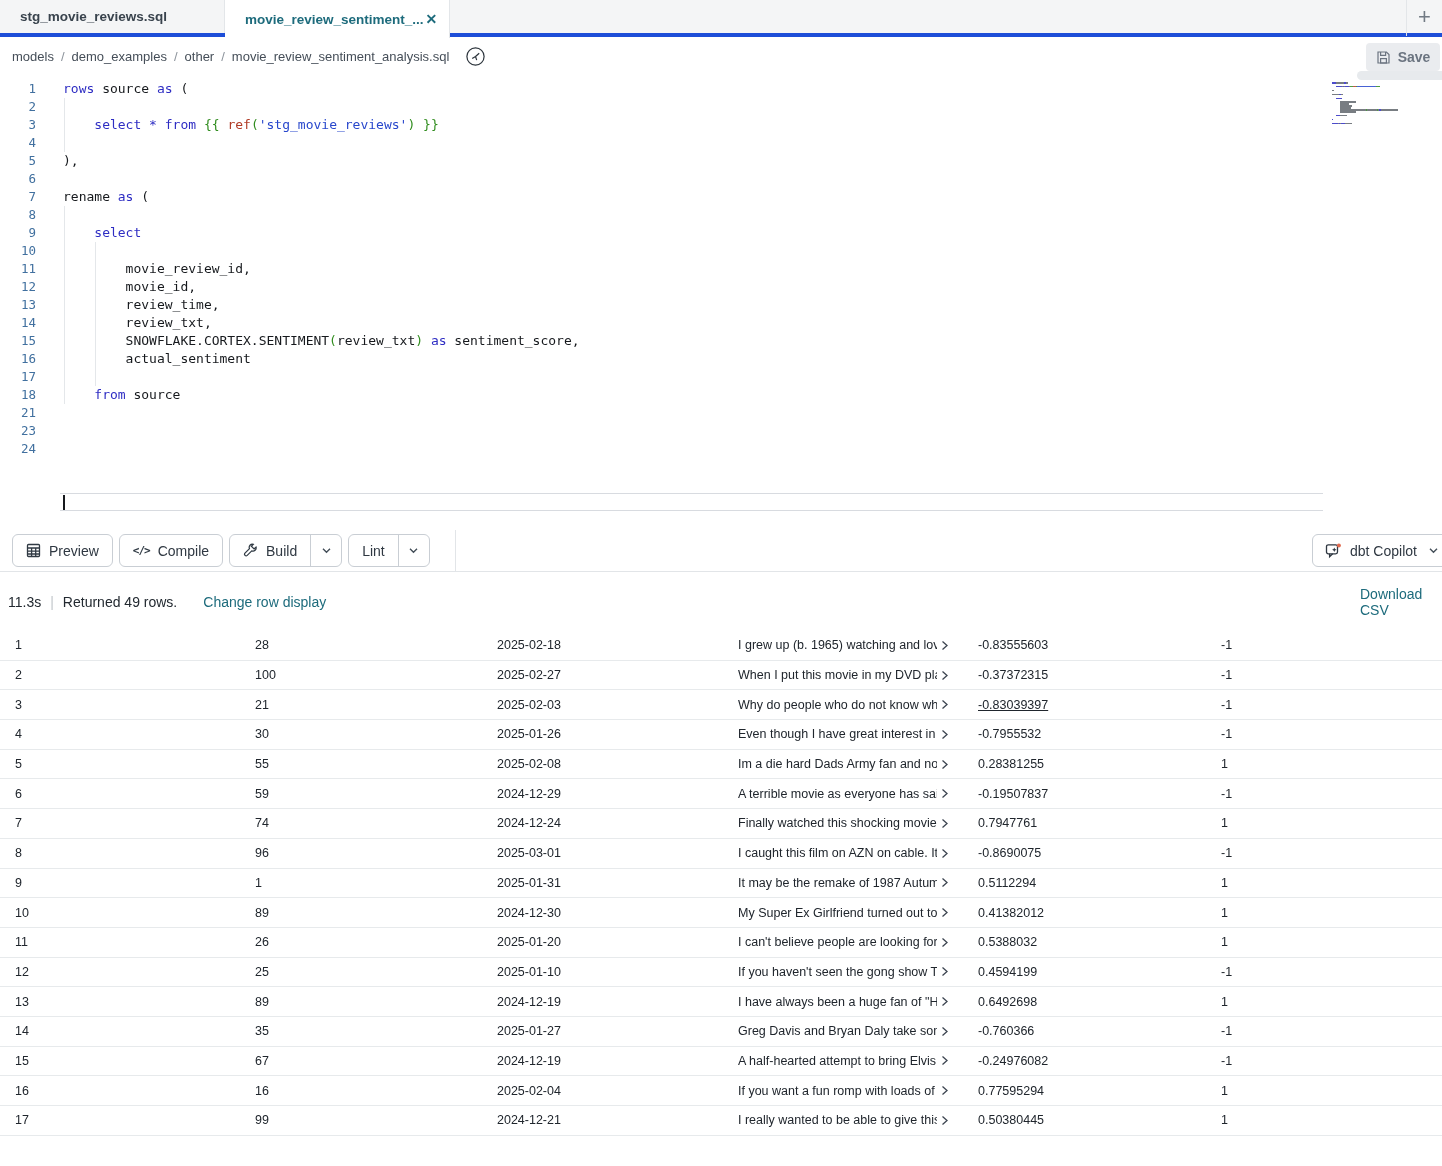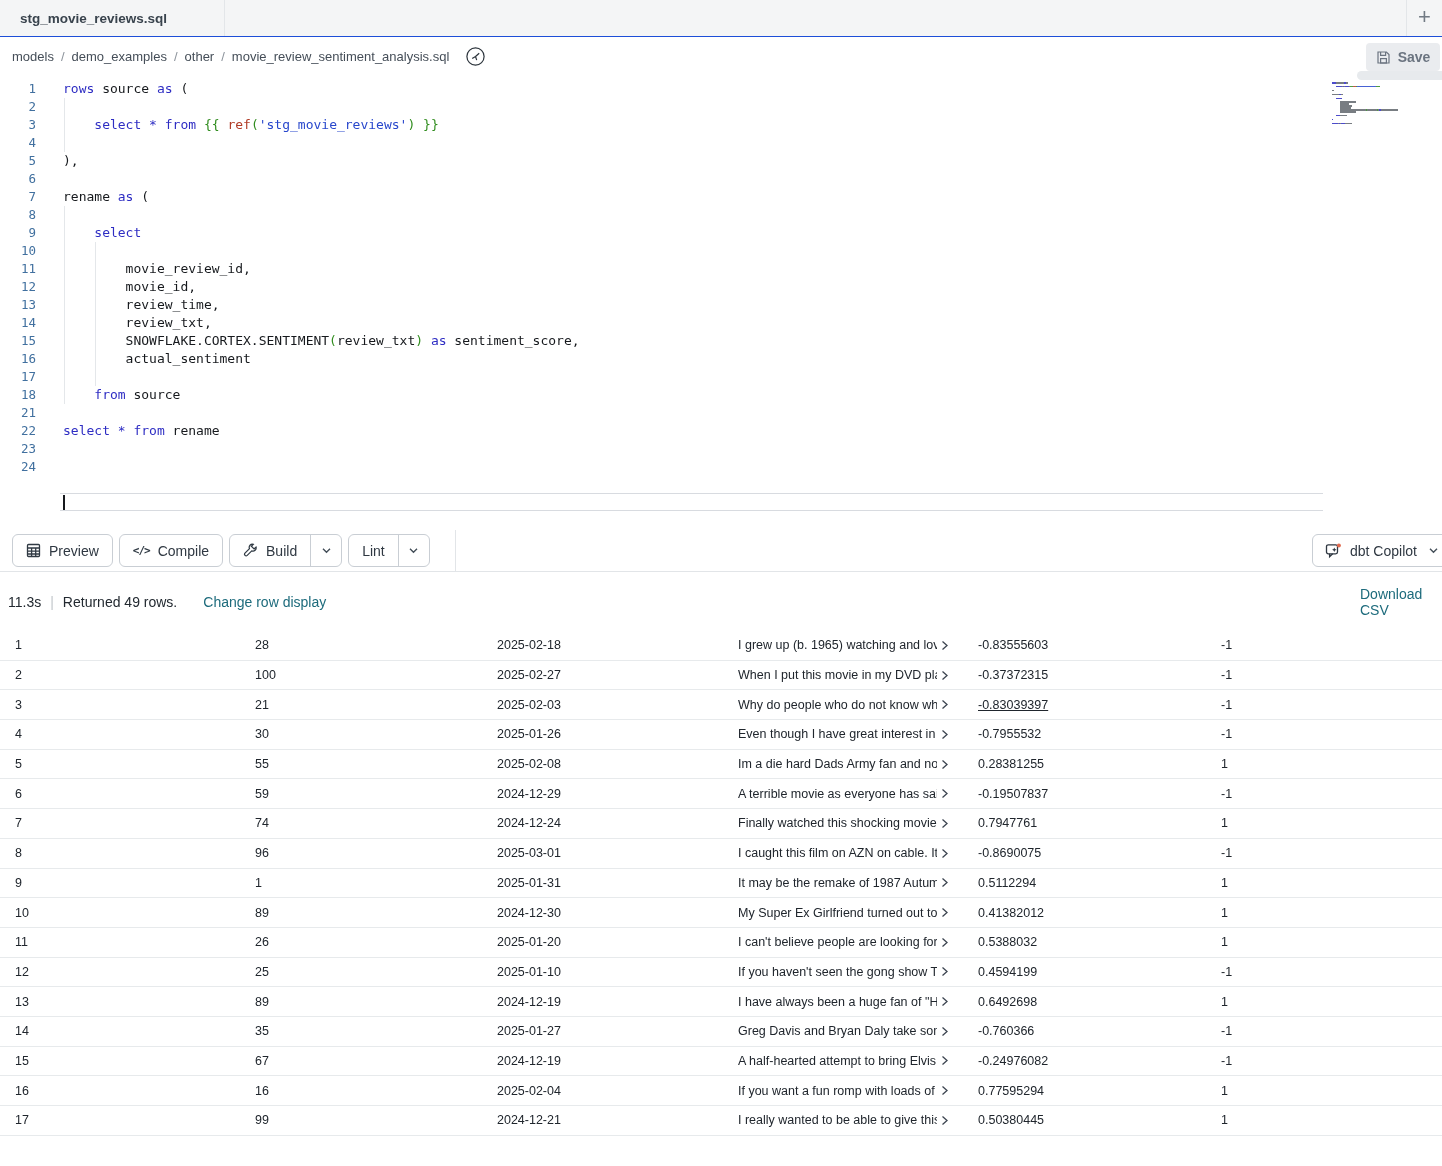--- a/index.html
+++ b/index.html
@@ -5,21 +5,21 @@
   * { box-sizing: border-box; }
   html,body { margin:0; padding:0; }
   body {
     width:1442px; height:1166px; position:relative; overflow:hidden;
     background:#ffffff; font-family:"Liberation Sans", sans-serif;
     -webkit-font-smoothing:antialiased; color:#20262d;
   }
 
   
   .tabbar { position:absolute; top:0; left:0; right:0; height:37px;
-    background:#f4f5f6; border-bottom:1px solid #1d4ed8; display:flex; z-index:5; }
+    background:#f4f5f6; border-bottom:4px solid #1d4ed8; display:flex; z-index:5; }
   .ftab { width:225px; flex:none; display:flex; align-items:center;
     padding:0 14px 0 20px; font-size:13.5px; font-weight:700; color:#39434d;
     border-right:1px solid #e3e6e9; cursor:pointer; }
   .ftab.active { background:#fff; color:var(--accent-teal); position:relative;
     height:38px; z-index:6; }
   .ftab .close { margin-left:auto; font-size:14px; color:var(--accent-teal);
     padding:0 2px; line-height:1; }
   .newtab { margin-left:auto; width:36px; height:36px; display:flex;
     align-items:center; justify-content:center; border-left:1px solid #e3e6e9; }
   .newtab span { font-size:22px; font-weight:400; color:#717a84; margin-top:-3px; }
@@ -114,20 +114,24 @@
 
   svg { display:block; }
 </style>
 </head>
 <body>
 
 <div class="tabbar">
   <div class="ftab">
     <span>stg_movie_reviews.sql</span>
   </div>
+  <div class="ftab active">
+    <span>movie_review_sentiment_...</span>
+    <span class="close">✕</span>
+  </div>
   <div class="newtab">
     <span>+</span>
   </div>
 </div>
 
 <div class="crumbbar">
   <div class="crumb">
     <span>models</span>
     <span class="sep">/</span>
     <span>demo_examples</span>
@@ -168,21 +172,20 @@
       <div class="code-line"><span class="gutter">10</span><span class="code-text"><span class="indent-guide" style="left: 1px;"></span><span class="indent-guide" style="left: 32.2px;"></span></span></div>
       <div class="code-line"><span class="gutter">11</span><span class="code-text"><span class="indent-guide" style="left: 1px;"></span><span class="indent-guide" style="left: 32.2px;"></span><span class="tk-p">        movie_review_id,</span></span></div>
       <div class="code-line"><span class="gutter">12</span><span class="code-text"><span class="indent-guide" style="left: 1px;"></span><span class="indent-guide" style="left: 32.2px;"></span><span class="tk-p">        movie_id,</span></span></div>
       <div class="code-line"><span class="gutter">13</span><span class="code-text"><span class="indent-guide" style="left: 1px;"></span><span class="indent-guide" style="left: 32.2px;"></span><span class="tk-p">        review_time,</span></span></div>
       <div class="code-line"><span class="gutter">14</span><span class="code-text"><span class="indent-guide" style="left: 1px;"></span><span class="indent-guide" style="left: 32.2px;"></span><span class="tk-p">        review_txt,</span></span></div>
       <div class="code-line"><span class="gutter">15</span><span class="code-text"><span class="indent-guide" style="left: 1px;"></span><span class="indent-guide" style="left: 32.2px;"></span><span class="tk-p">        SNOWFLAKE.CORTEX.SENTIMENT</span><span class="tk-j">(</span><span class="tk-p">review_txt</span><span class="tk-j">)</span><span class="tk-p"> </span><span class="tk-k">as</span><span class="tk-p"> sentiment_score,</span></span></div>
       <div class="code-line"><span class="gutter">16</span><span class="code-text"><span class="indent-guide" style="left: 1px;"></span><span class="indent-guide" style="left: 32.2px;"></span><span class="tk-p">        actual_sentiment</span></span></div>
       <div class="code-line"><span class="gutter">17</span><span class="code-text"><span class="indent-guide" style="left: 1px;"></span><span class="indent-guide" style="left: 32.2px;"></span></span></div>
       <div class="code-line"><span class="gutter">18</span><span class="code-text"><span class="indent-guide" style="left: 1px;"></span><span class="tk-p">    </span><span class="tk-k">from</span><span class="tk-p"> source</span></span></div>
       <div class="code-line"><span class="gutter">21</span><span class="code-text"></span></div>
-      <div class="code-line"><span class="gutter">22</span><span class="code-text"><span class="tk-k">select</span><span class="tk-p"> </span><span class="tk-k">*</span><span class="tk-p"> </span><span class="tk-k">from</span><span class="tk-p"> rename</span></span></div>
       <div class="code-line"><span class="gutter">23</span><span class="code-text"></span></div>
       <div class="code-line"><span class="gutter">24</span><span class="code-text"></span></div>
     </div>
   <div class="active-line"></div>
   <div class="cursor"></div>
   <div class="minimap" id="minimap">
       <div class="mm-line">
         <span class="mm-k" style="width: 4px;"></span>
         <span class="mm-p" style="width: 8px;"></span>
         <span class="mm-k" style="width: 2px;"></span>

